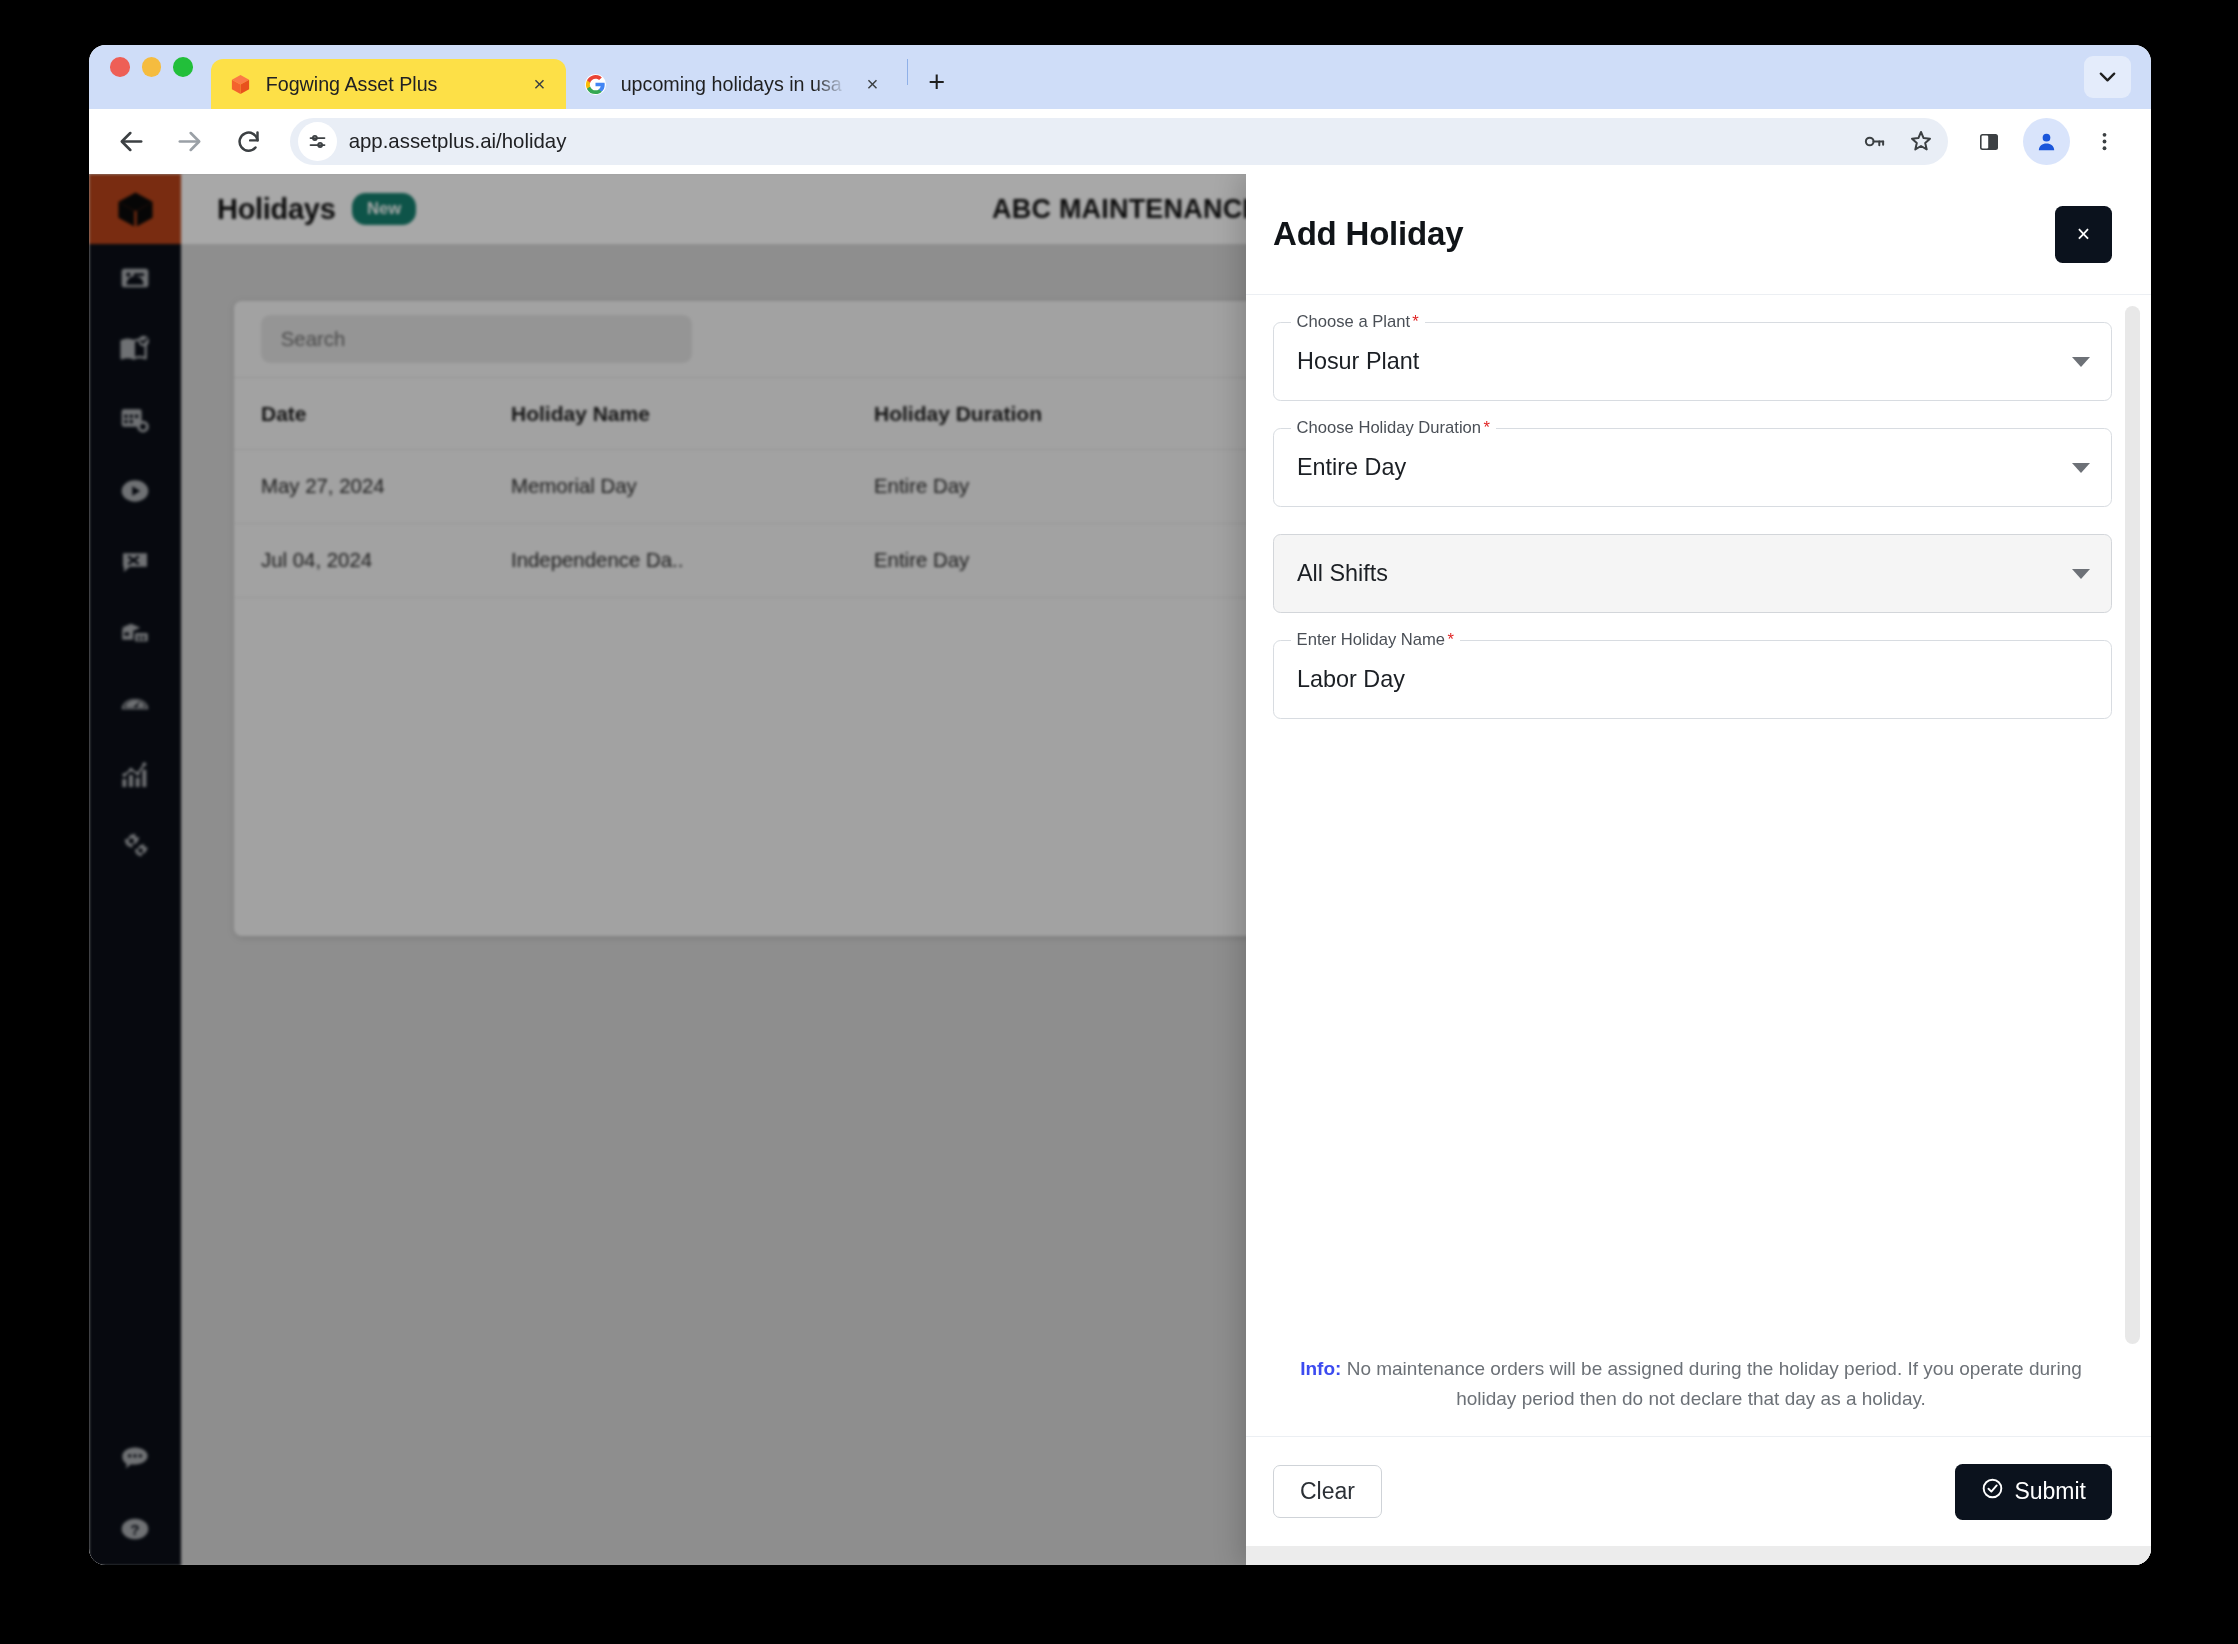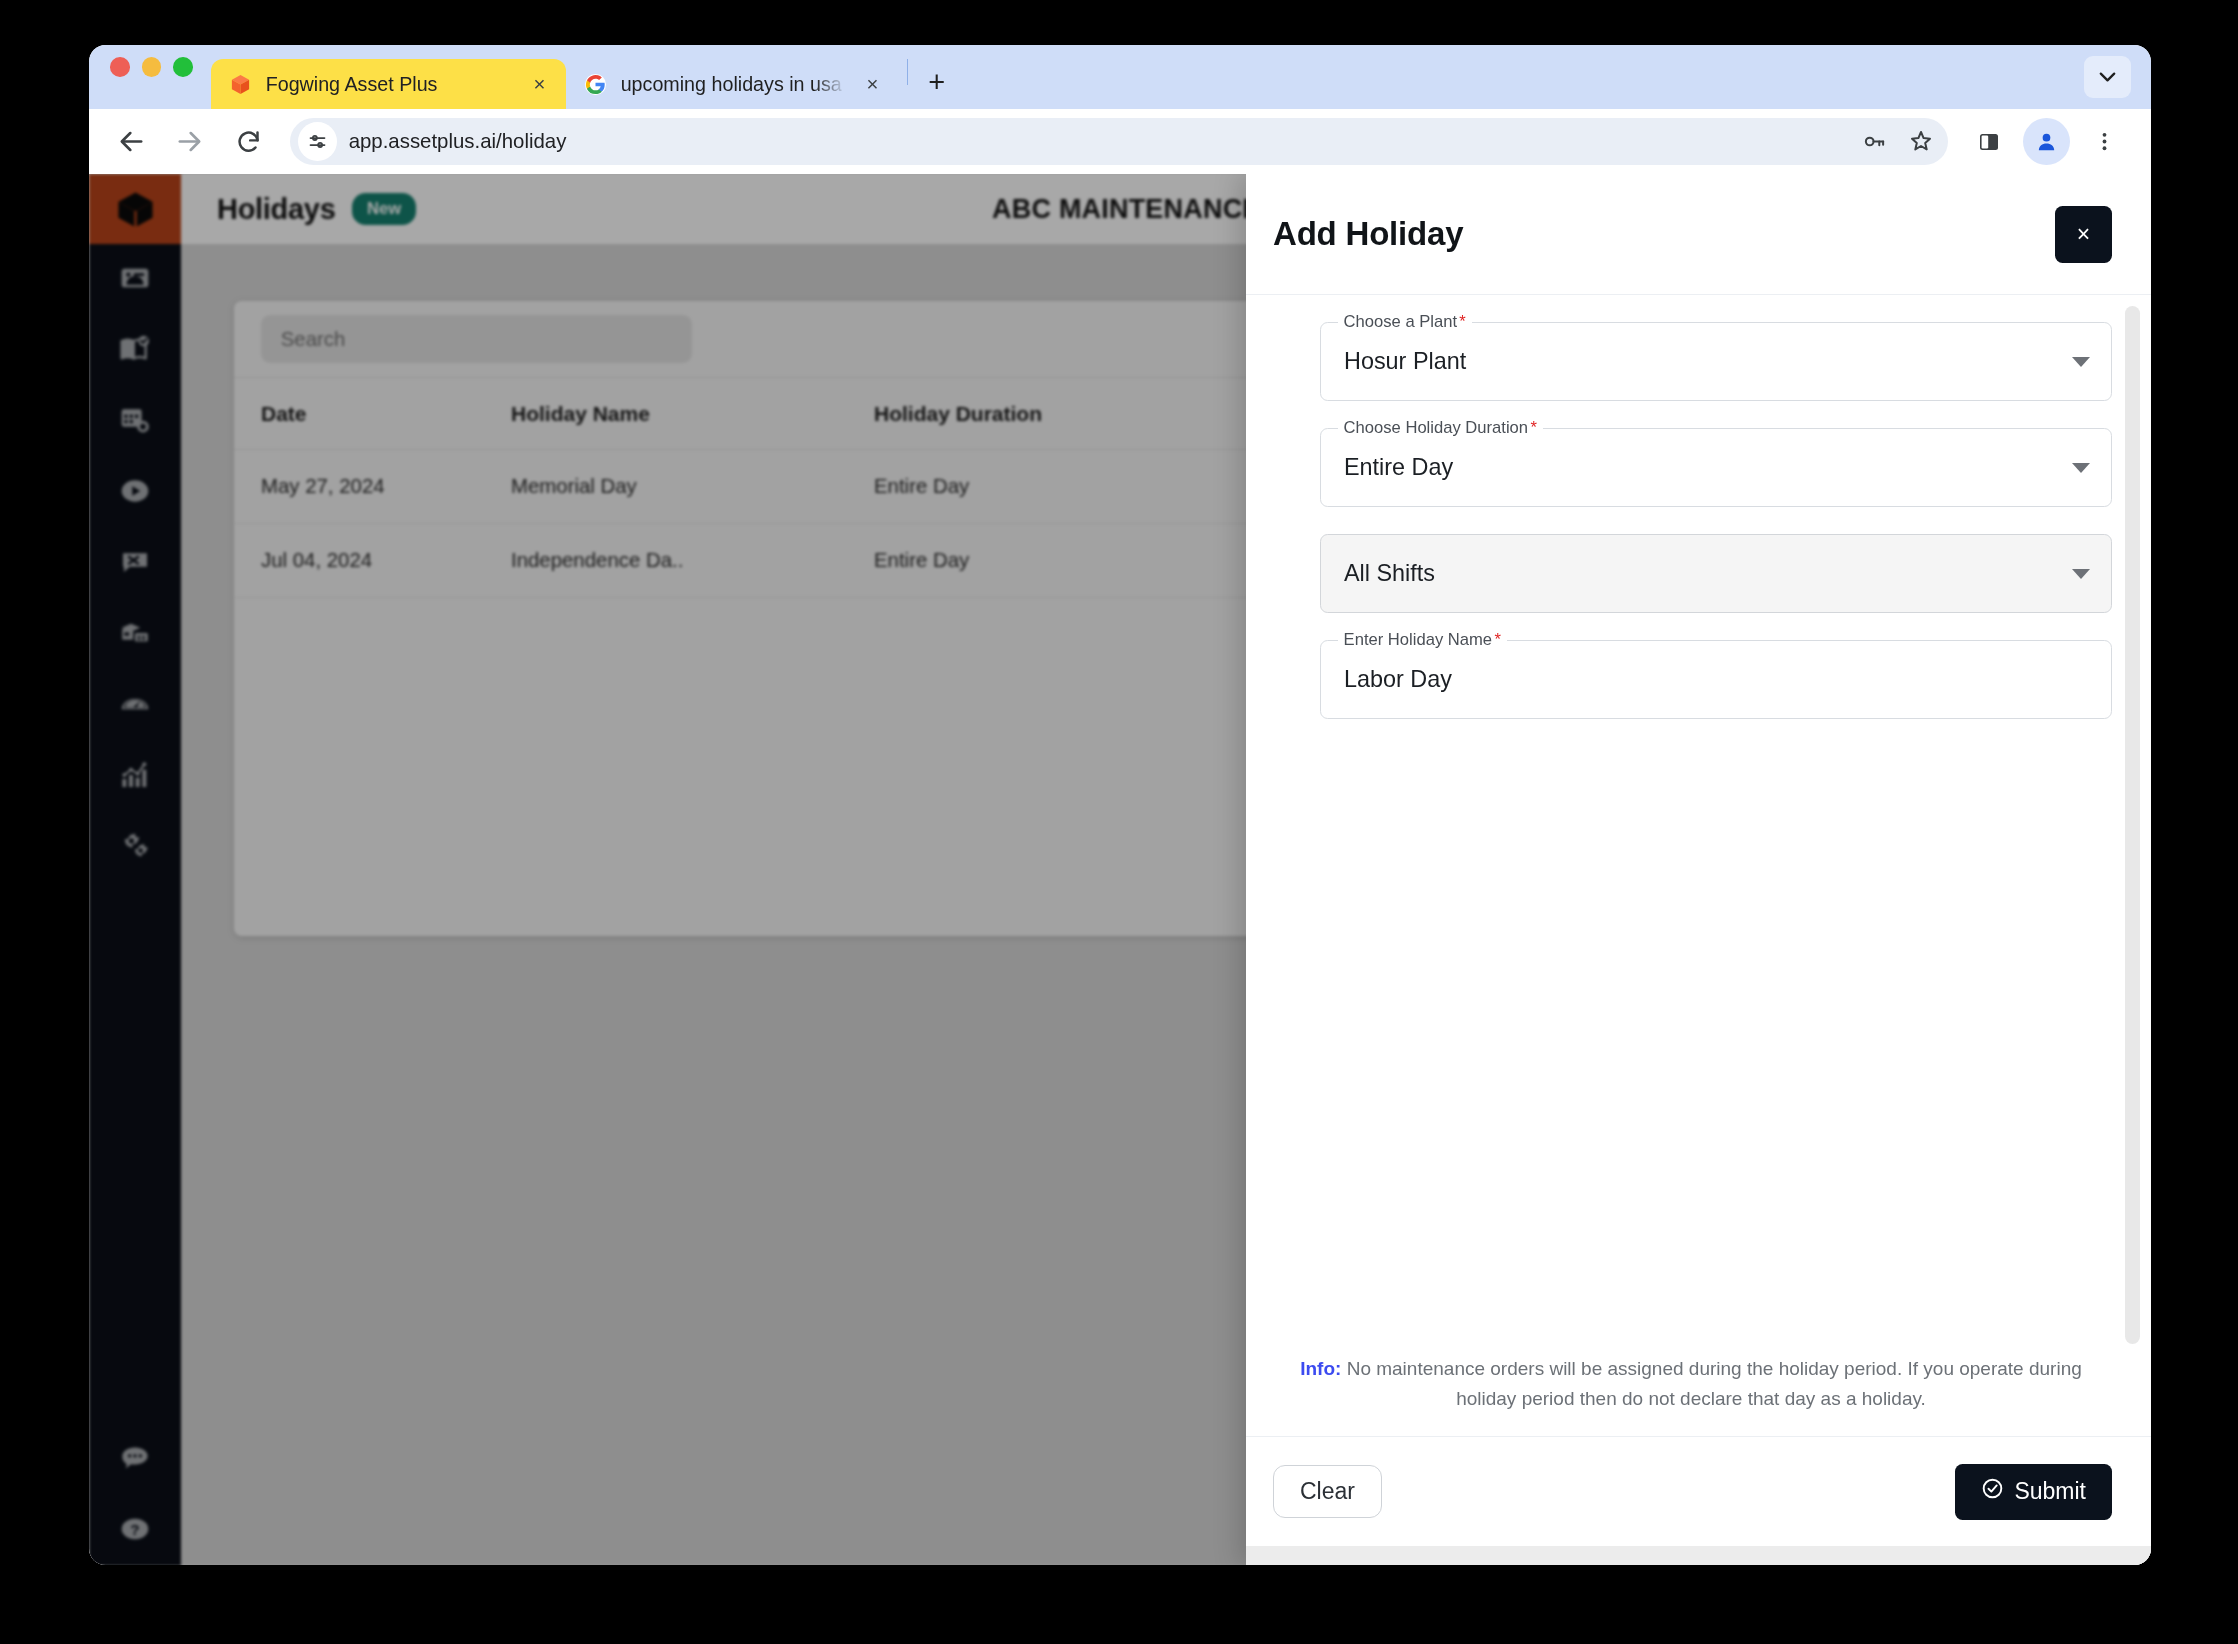--- a/index.html
+++ b/index.html
@@ -265,21 +265,20 @@
     font-size: 23px;
     border: none;
     cursor: pointer;
     font-family: "Liberation Sans", sans-serif;
   }
   .panel-body {
     flex: 1;
     position: relative;
     padding: 27px 39px 0 27px;
     overflow: hidden;
-    margin-left: 47px;
   }
   .panel-scrollbar {
     position: absolute;
     right: 10.6px; top: 10.6px; bottom: 10.6px;
     width: 15px;
     background: #e8e8e8;
     border-radius: 7.6px;
   }
 
   .field {
@@ -331,21 +330,21 @@
   .panel-foot {
     height: 110px;
     border-top: 1.5px solid #eceff3;
     display: flex; align-items: center;
     padding: 0 39px 0 27px;
     flex: 0 0 auto;
   }
   .btn-clear {
     background: #ffffff;
     border: 1.5px solid #cfd3d8;
-    border-radius: 12px;
+    border-radius: 7px;
     font-size: 23px;
     color: #2b3036;
     padding: 12px 26px;
     cursor: pointer;
     font-family: "Liberation Sans", sans-serif;
   }
   .btn-submit {
     margin-left: auto;
     background: #0b121d;
     color: #ffffff;

